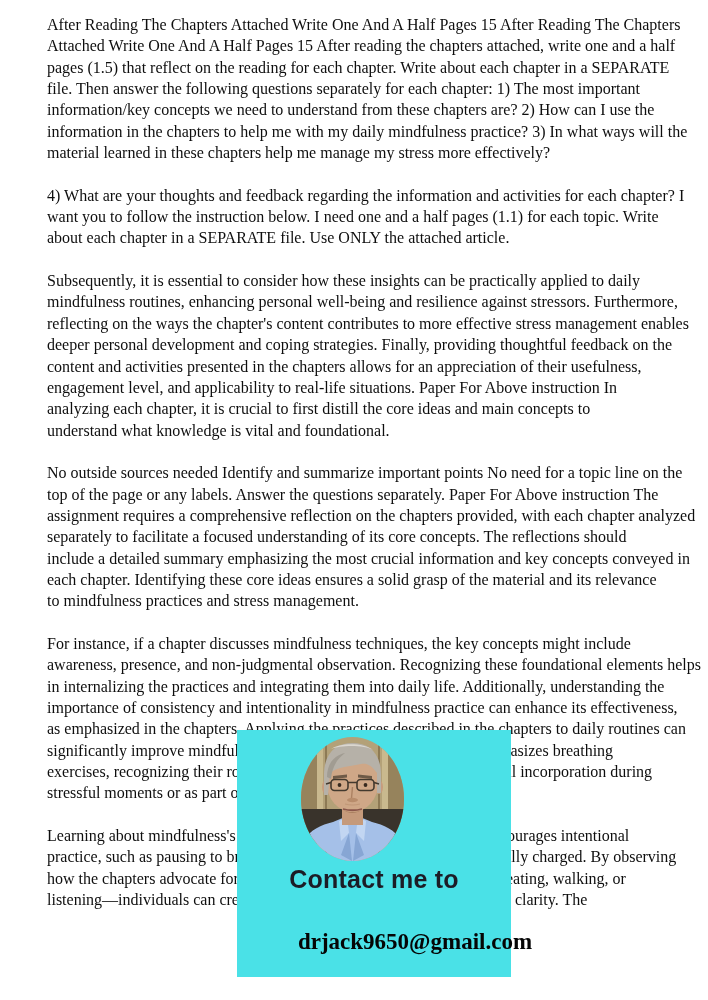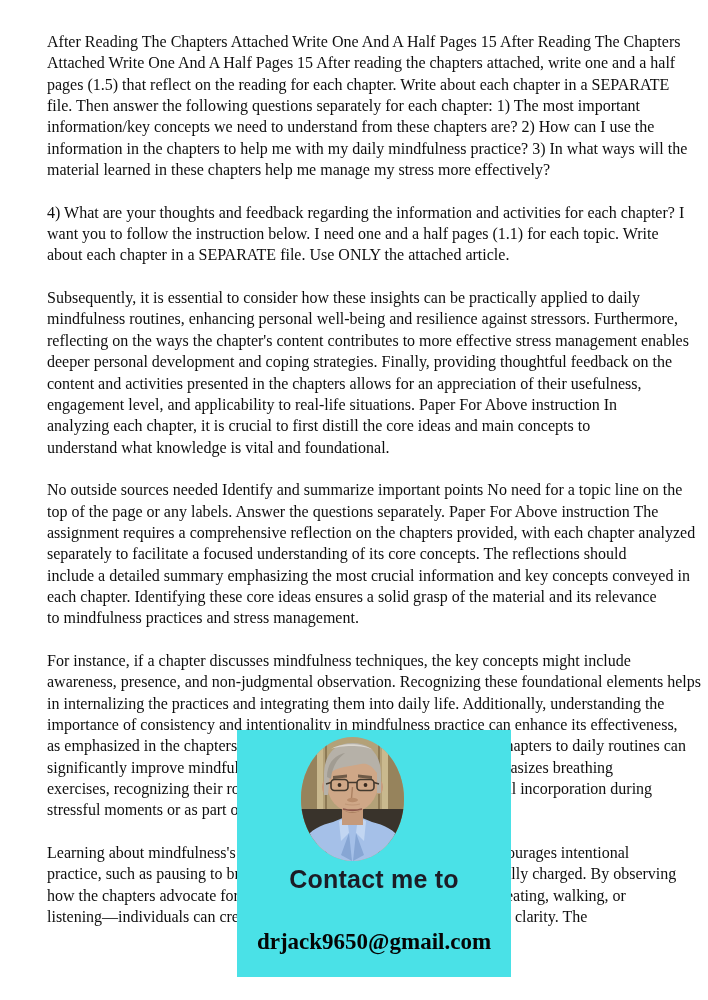--- a/index.html
+++ b/index.html
@@ -5,21 +5,21 @@
   html, body { margin:0; padding:0; }
   body {
     width:708px; height:1000px;
     background:#ffffff;
     position:relative;
     overflow:hidden;
     font-family:"Liberation Serif", serif;
   }
   .doc {
     position:absolute;
-    left:47px; top:31px;
+    left:47px; top:14px;
     width:640px;
     color:#0e0e0e;
   }
   .doc p {
     margin:0 0 21.35px 0;
     font-size:16px;
     line-height:21.35px;
     white-space:pre;       
   }
   .overlay {
@@ -48,20 +48,21 @@
   }
   .email {
     position:absolute;
     left:0; top:199px;
     width:100%;
     text-align:center;
     font-family:"Liberation Serif", serif;
     font-weight:700;
     font-size:23px;
     color:#050505;
+    padding-left:41px;
   }
 </style>
 </head>
 <body>
 
 <main>
 
   <div class="doc">
     <p>After Reading The Chapters Attached Write One And A Half Pages 15 After Reading The Chapters
 Attached Write One And A Half Pages 15 After reading the chapters attached, write one and a half

